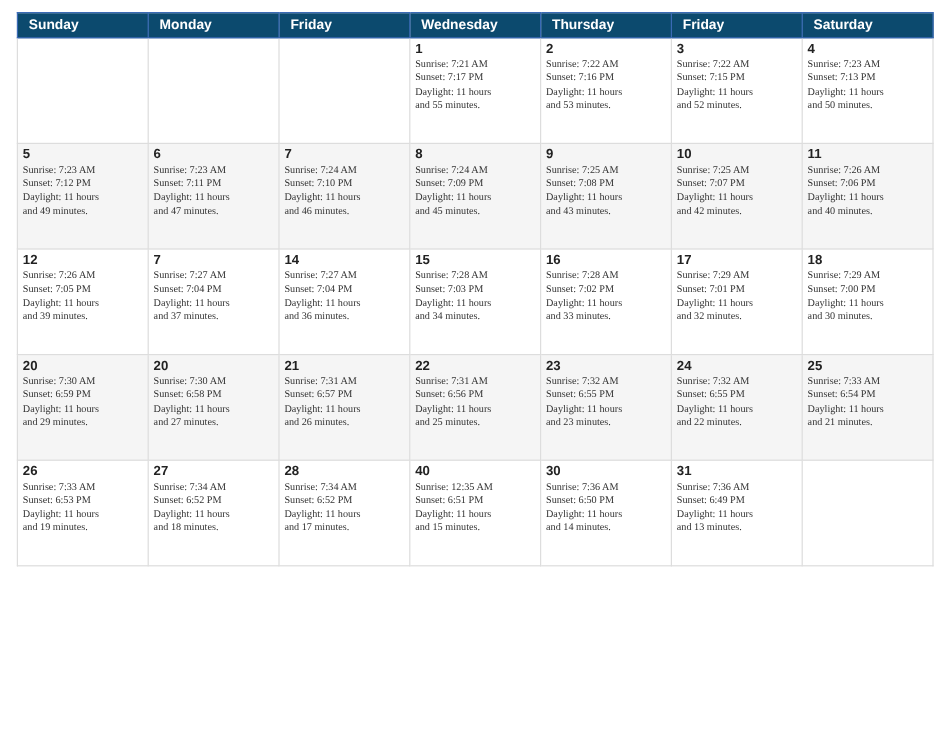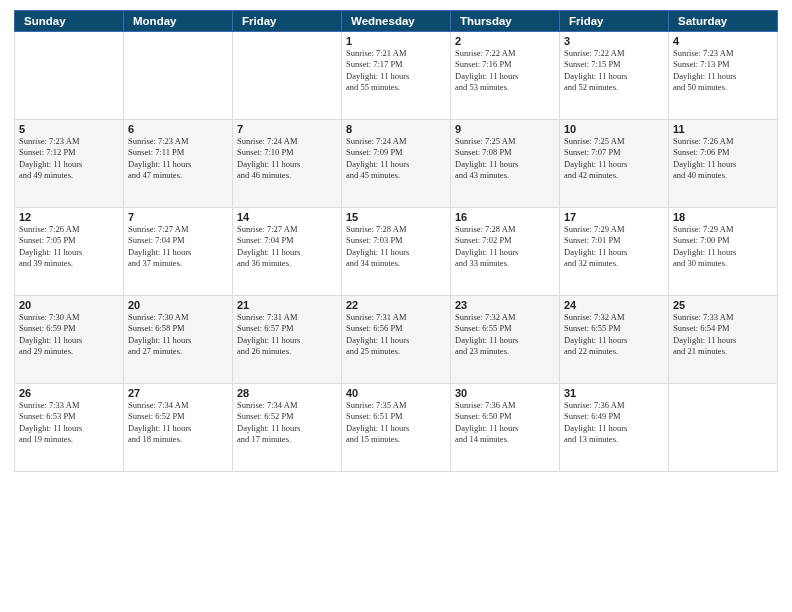--- a/index.html
+++ b/index.html
@@ -308,21 +308,21 @@
           </td>
           <td>
             <span class="day-num">28</span>
             <div class="day-info" style="white-space: pre-line;">Sunrise: 7:34 AM
 Sunset: 6:52 PM
 Daylight: 11 hours
 and 17 minutes.</div>
           </td>
           <td>
             <span class="day-num">40</span>
-            <div class="day-info" style="white-space: pre-line;">Sunrise: 7:35 AM
+            <div class="day-info" style="white-space: pre-line;">Sunrise: 12:35 AM
 Sunset: 6:51 PM
 Daylight: 11 hours
 and 15 minutes.</div>
           </td>
           <td>
             <span class="day-num">30</span>
             <div class="day-info" style="white-space: pre-line;">Sunrise: 7:36 AM
 Sunset: 6:50 PM
 Daylight: 11 hours
 and 14 minutes.</div>

